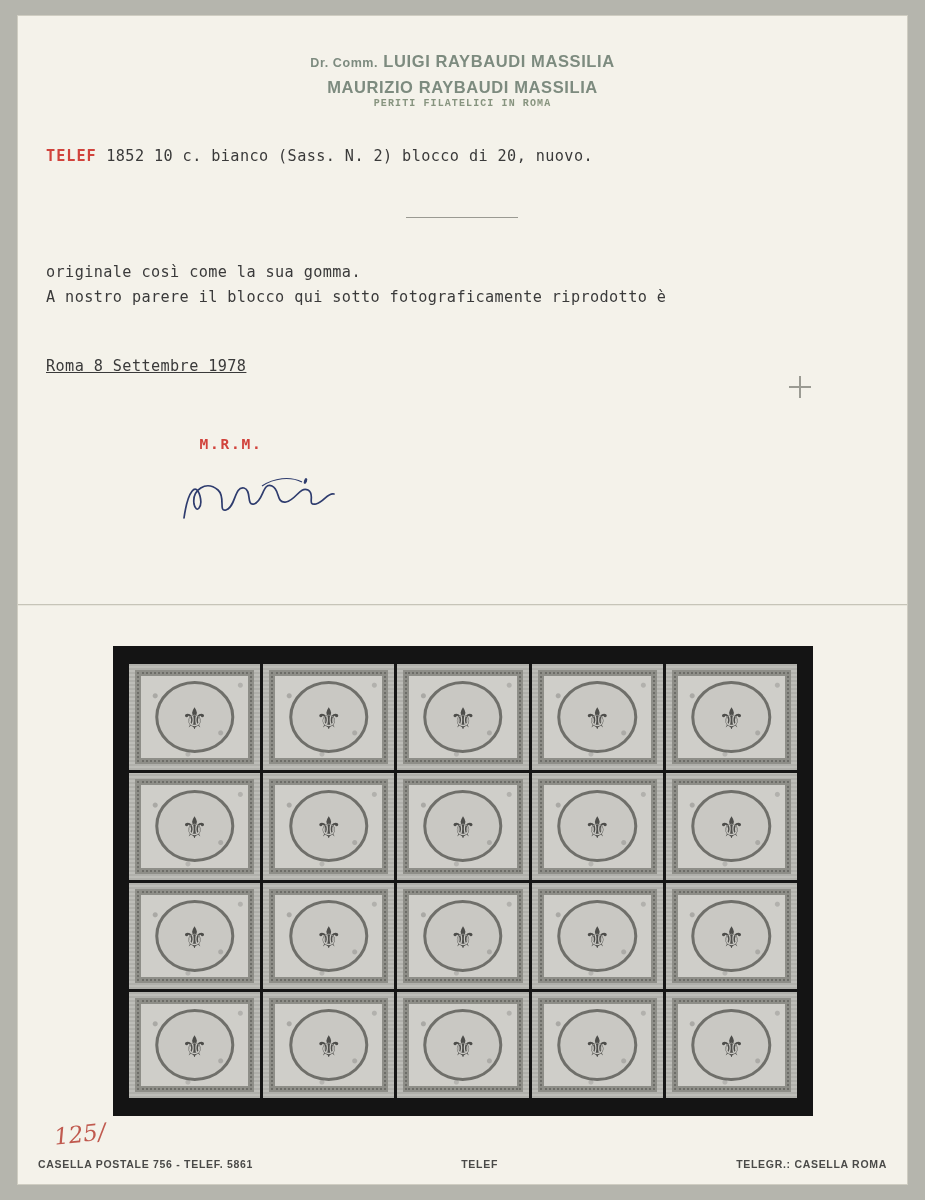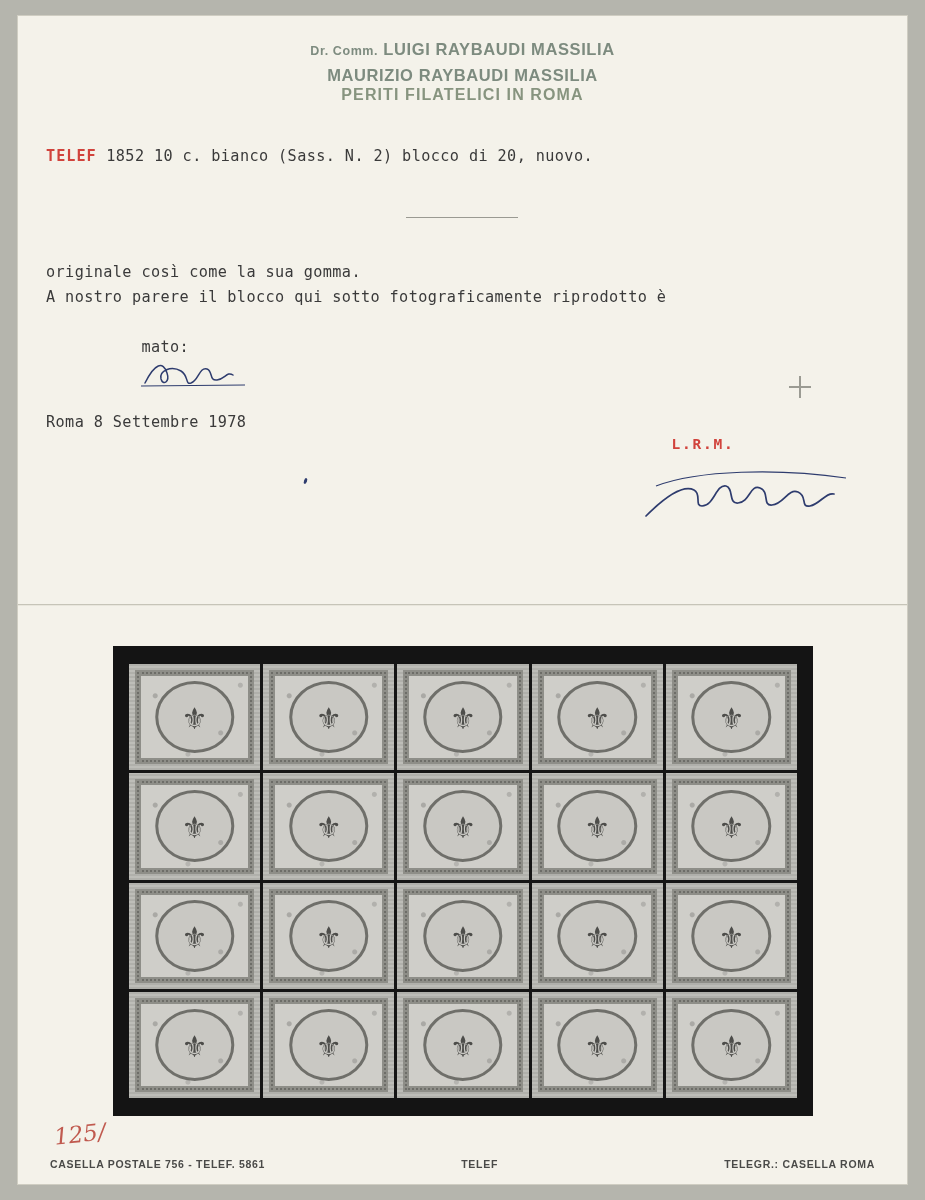--- a/index.html
+++ b/index.html
@@ -26,21 +26,21 @@
     top: 16px;
     width: 889px;
     height: 1168px;
     background: #f4f2ea;
     box-sizing: border-box;
     box-shadow: 0 0 0 1px #cfcdc2;
   }
   
   .header {
     text-align: center;
-    padding-top: 24px;
+    padding-top: 36px;
   }
   .header .line1 {
     font-family: "Liberation Sans", sans-serif;
     font-weight: bold;
     font-size: 16.5px;
     letter-spacing: 0.6px;
     color: #7d8b7f;
     margin-bottom: 7px;
   }
   .header .line1 .small {
@@ -48,23 +48,23 @@
   }
   .header .line2 {
     font-family: "Liberation Sans", sans-serif;
     font-weight: bold;
     font-size: 16.5px;
     letter-spacing: 0.6px;
     color: #7d8b7f;
     margin-bottom: 1px;
   }
   .header .line3 {
-    font-family: Liberation Sans, sans-serif;
-    font-weight: bold;
-    font-size: 16px;
+    font-family: Liberation Mono, monospace;
+    font-weight: bold;
+    font-size: 10px;
     letter-spacing: 1.1px;
     color: #87947f;
   }
   
   .body-text {
     position: absolute;
     left: 28px;
     top: 128px;
     right: 30px;
     color: #3a3a3a;
@@ -98,20 +98,22 @@
     width: 190px;
     height: 20px;
     vertical-align: bottom;
   }
   .signature-inline svg {
     position: absolute;
     left: -4px;
     top: -12px;
   }
   .date-line {
+    margin-top: 44px;
+    text-decoration: underline;
   }
   
   .cross {
     position: absolute;
     right: 96px;
     top: 360px;
     width: 22px;
     height: 22px;
   }
   .cross:before, .cross:after {
@@ -239,21 +241,21 @@
     font-size: 23px;
     font-style: italic;
     transform: rotate(-6deg);
   }
   
   .footer {
     position: absolute;
     left: 0;
     right: 0;
     bottom: 14px;
-    padding: 0 32px;
+    padding: 0 20px;
     display: flex;
     justify-content: space-between;
     align-items: center;
     font-family: "Liberation Sans", sans-serif;
     font-weight: bold;
     font-size: 10.5px;
     letter-spacing: 0.7px;
     color: #4a4a48;
   }
   .footer .mid { flex: 0 0 auto; margin-left: -30px; }
@@ -277,45 +279,36 @@
       <div class="subject-line">
         <span class="red">TELEF</span>
         <span>1852 10 c. bianco (Sass. N. 2) blocco di 20, nuovo.</span>
       </div>
 
       <div class="divider"></div>
 
       <div class="para">
         <div>originale così come la sua gomma.</div>
         <div>A nostro parere il blocco qui sotto fotograficamente riprodotto è</div>
-        <div>
-          <span>mato:</span>
-          <span class="signature-inline">
-            <svg width="190" height="40" viewBox="0 0 190 40">
-              <path d="M8 30 C 18 10, 26 8, 30 20 C 33 29, 26 33, 24 26 C 22 18, 34 12, 44 18 C 52 23, 48 32, 54 30 C 62 27, 62 14, 70 16 C 76 18, 72 28, 80 27 C 88 26, 90 18, 96 22" fill="none" stroke="#2e3c6e" stroke-width="1.5" stroke-linecap="round"></path>
-              <path d="M4 33 L 108 32" fill="none" stroke="#2e3c6e" stroke-width="1.1"></path>
-            </svg>
-          </span>
-        </div>
       </div>
 
       <div class="date-line">Roma 8 Settembre 1978</div>
     </div>
 
     <div class="cross"></div>
 
     <div class="sig-row">
-      <div class="ink-dot"></div>
-      <div class="sig-block sig-right">
-        <div class="initials">L.R.M.</div>
-        <svg class="sig-svg" width="230" height="80" viewBox="0 0 230 80">
-          <path d="M8 60 C 24 44, 44 28, 56 34 C 64 38, 56 50, 64 50 C 76 50, 78 28, 88 30 C 96 32, 90 48, 100 47 C 112 46, 112 28, 122 32 C 132 36, 124 50, 134 49 C 146 48, 150 32, 160 36 C 170 40, 162 52, 172 50 C 182 48, 188 36, 196 38" fill="none" stroke="#2e3c6e" stroke-width="1.7" stroke-linecap="round"></path>
-          <path d="M18 30 C 60 14, 140 12, 208 22" fill="none" stroke="#2e3c6e" stroke-width="1.2"></path>
+      <div class="sig-block sig-left">
+        <div class="initials">M.R.M.</div>
+        <svg class="sig-svg" width="190" height="80" viewBox="0 0 190 80">
+          <path d="M18 62 C 22 34, 30 26, 34 40 C 37 52, 30 58, 28 48 C 26 34, 40 24, 52 34 C 60 41, 52 56, 60 54 C 70 51, 68 30, 78 32 C 86 34, 80 50, 88 48 C 98 45, 96 26, 106 30 C 114 33, 110 48, 120 46 C 130 44, 134 30, 142 34 C 150 38, 140 50, 150 48 C 158 46, 162 36, 168 38" fill="none" stroke="#2e3c6e" stroke-width="1.7" stroke-linecap="round"></path>
+          <path d="M96 30 C 108 22, 124 20, 136 26" fill="none" stroke="#2e3c6e" stroke-width="1.2"></path>
         </svg>
       </div>
+      <div class="ink-dot"></div>
     </div>
 
     <div class="fold"></div>
 
     <div class="photo">
       <div class="stamp-grid">
         <div class="stamp">
             <div class="frame"></div>
             <div class="oval"></div>
             <div class="lily">⚜</div>

